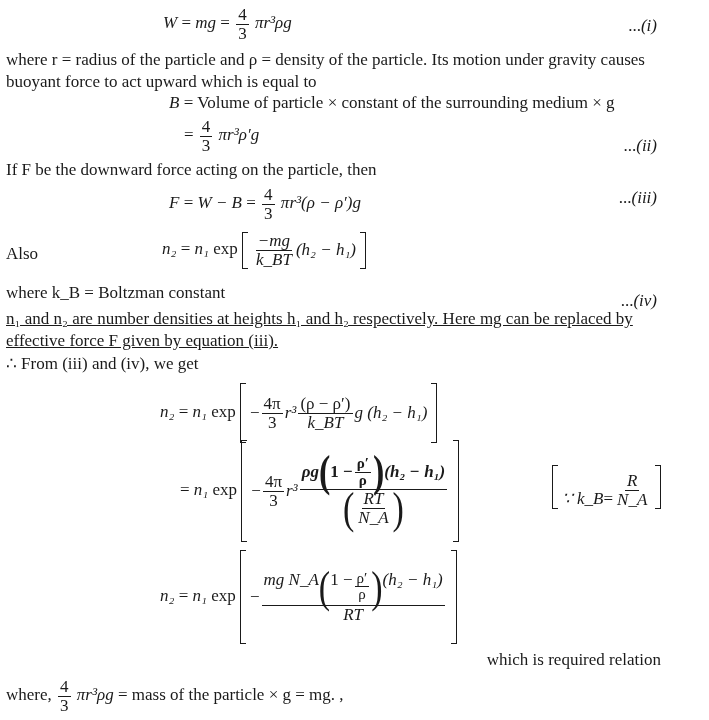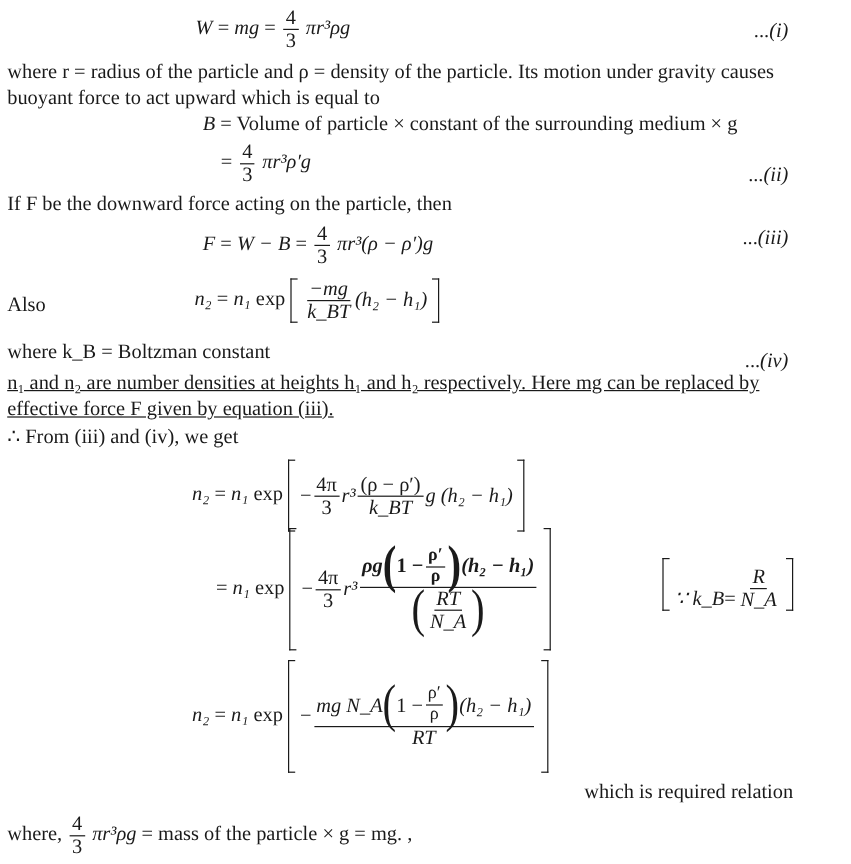--- a/index.html
+++ b/index.html
@@ -176,21 +176,21 @@
 
 <div class="abs" style="left:160px; top:550px;">
   <span class="i">n₂</span>
   <span> = </span>
   <span class="i">n₁</span>
   <span>exp</span>
   <span class="brk" style="height:94px;">
     <span class="lb"></span>
     <span>−</span>
     <span class="frac">
-      <span class="num" style="display:inline-flex; align-items:center;">
+      <span class="num" style="display:inline-flex; ">
         <span class="i">mg N_A</span>
         <span class="paren">(</span>
         <span>1 −</span>
         <span class="frac" style="font-size:15px;">
           <span class="num">ρ′</span>
           <span class="den">ρ</span>
         </span>
         <span class="paren">)</span>
         <span class="i">(h₂ − h₁)</span>
       </span>

